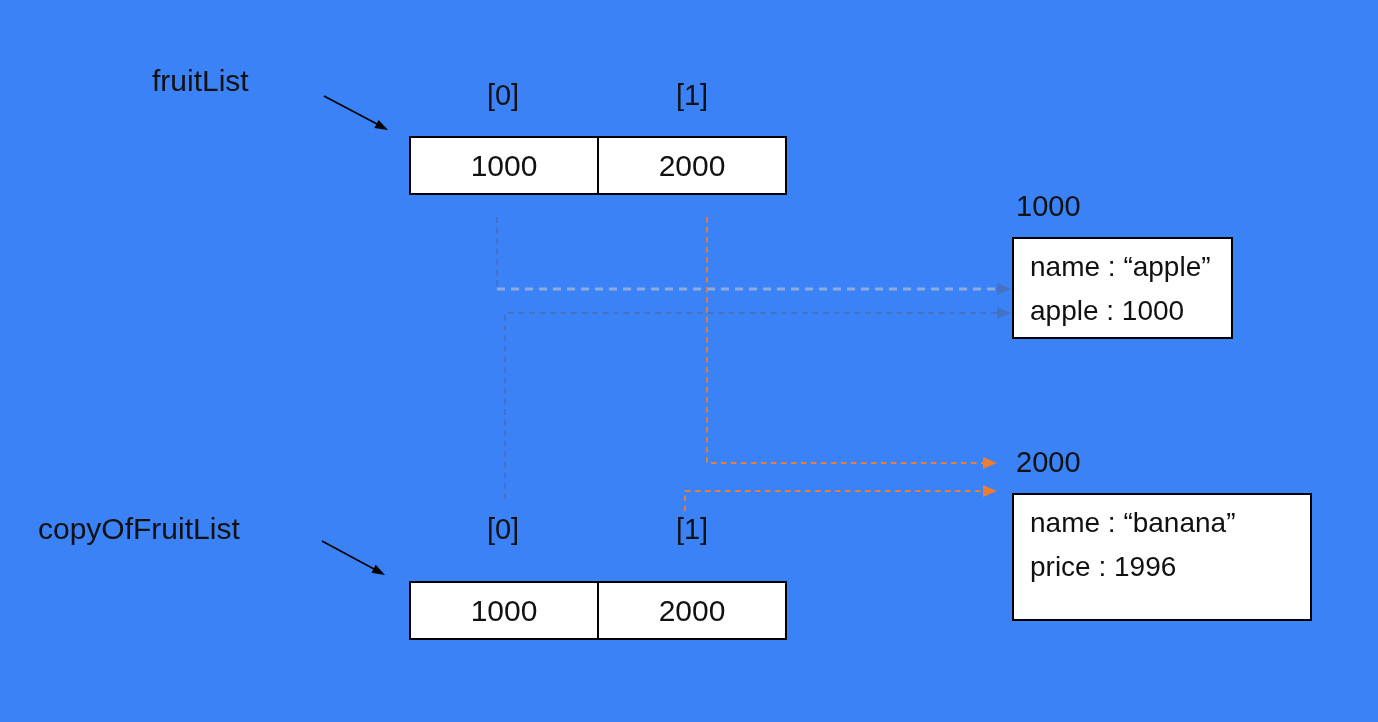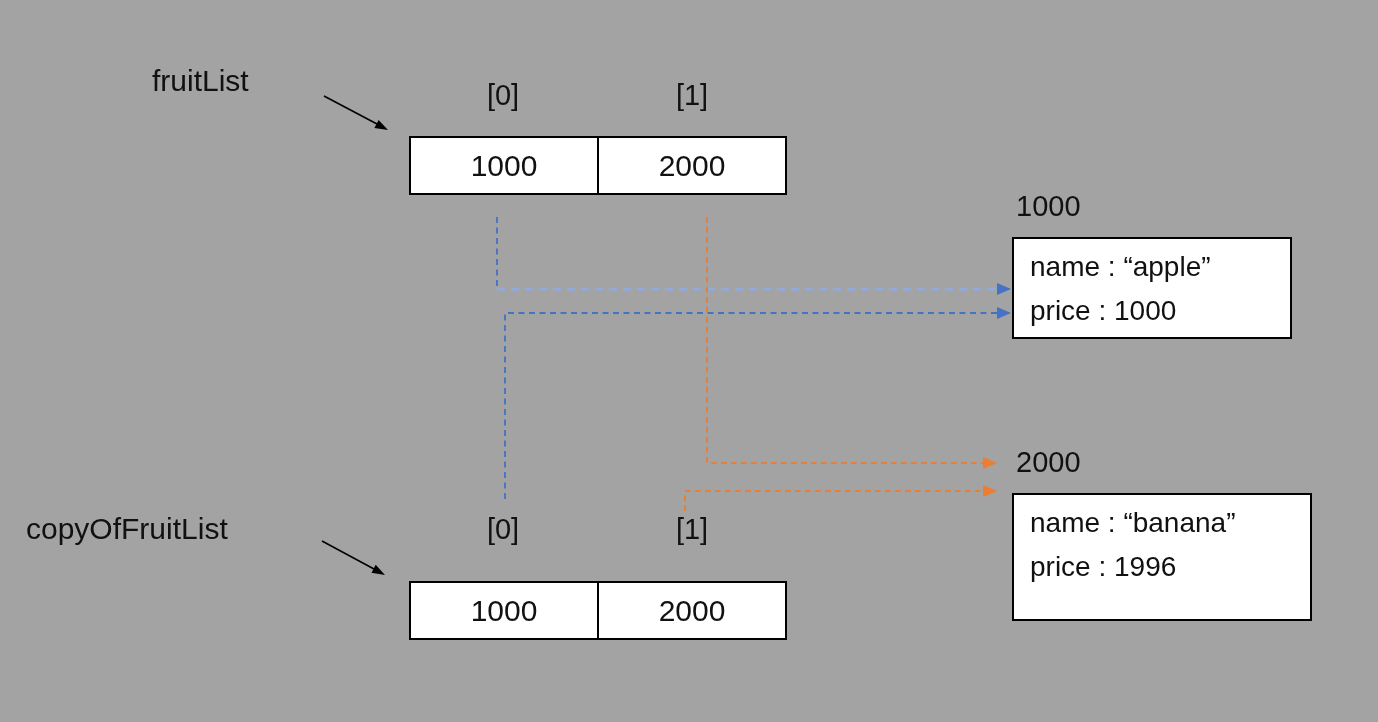--- a/index.html
+++ b/index.html
@@ -1,19 +1,19 @@
 <!DOCTYPE html>
 <html><head>
 <meta charset="utf-8">
 <style>
   html,body{margin:0;padding:0;background:#ffffff;}
   #canvas{
     position:relative;
     width:1378px;height:722px;
-    background:#a3a3a3;
+    background:#3b82f6;
     font-family:"Liberation Sans","DejaVu Sans",sans-serif;
     color:#000;
     overflow:hidden;
   }
   .abs{position:absolute;}
   .var-label{
     font-size:30px;line-height:34px;color:#111;white-space:nowrap;
   }
   .index-label{
     font-size:29px;line-height:34px;text-align:center;color:#111;
@@ -69,34 +69,34 @@
   <div class="abs var-label" style="left:152px;top:64px;">fruitList</div>
 
   <div class="abs index-label" style="left:409px;top:78px;width:188px;">[0]</div>
   <div class="abs index-label" style="left:597px;top:78px;width:190px;">[1]</div>
 
   <div class="abs array-box" style="left:409px;top:136px;width:378px;height:59px;">
     <div class="array-cell first" style="width:188px;">1000</div>
     <div class="array-cell" style="flex:1;">2000</div>
   </div>
 
-  <div class="abs var-label" style="left:26px;top:512px;text-align:right;">copyOfFruitList</div>
+  <div class="abs var-label" style="left:38px;top:512px;text-align:right;">copyOfFruitList</div>
 
   <div class="abs index-label" style="left:409px;top:512px;width:188px;">[0]</div>
   <div class="abs index-label" style="left:597px;top:512px;width:190px;">[1]</div>
 
   <div class="abs array-box" style="left:409px;top:581px;width:378px;height:59px;">
     <div class="array-cell first" style="width:188px;">1000</div>
     <div class="array-cell" style="flex:1;">2000</div>
   </div>
 
   <div class="abs obj-address" style="left:1016px;top:190px;">1000</div>
-  <div class="abs obj-box" style="left:1012px;top:237px;width:280px;height:102px;">
+  <div class="abs obj-box" style="left:1012px;top:237px;width:221px;height:102px;">
     <div class="obj-line">name : “apple”</div>
-    <div class="obj-line">price : 1000</div>
+    <div class="obj-line">apple : 1000</div>
   </div>
 
   <div class="abs obj-address" style="left:1016px;top:446px;">2000</div>
   <div class="abs obj-box" style="left:1012px;top:493px;width:300px;height:128px;">
     <div class="obj-line">name : “banana”</div>
     <div class="obj-line">price : 1996</div>
   </div>
 
 </div>
 

